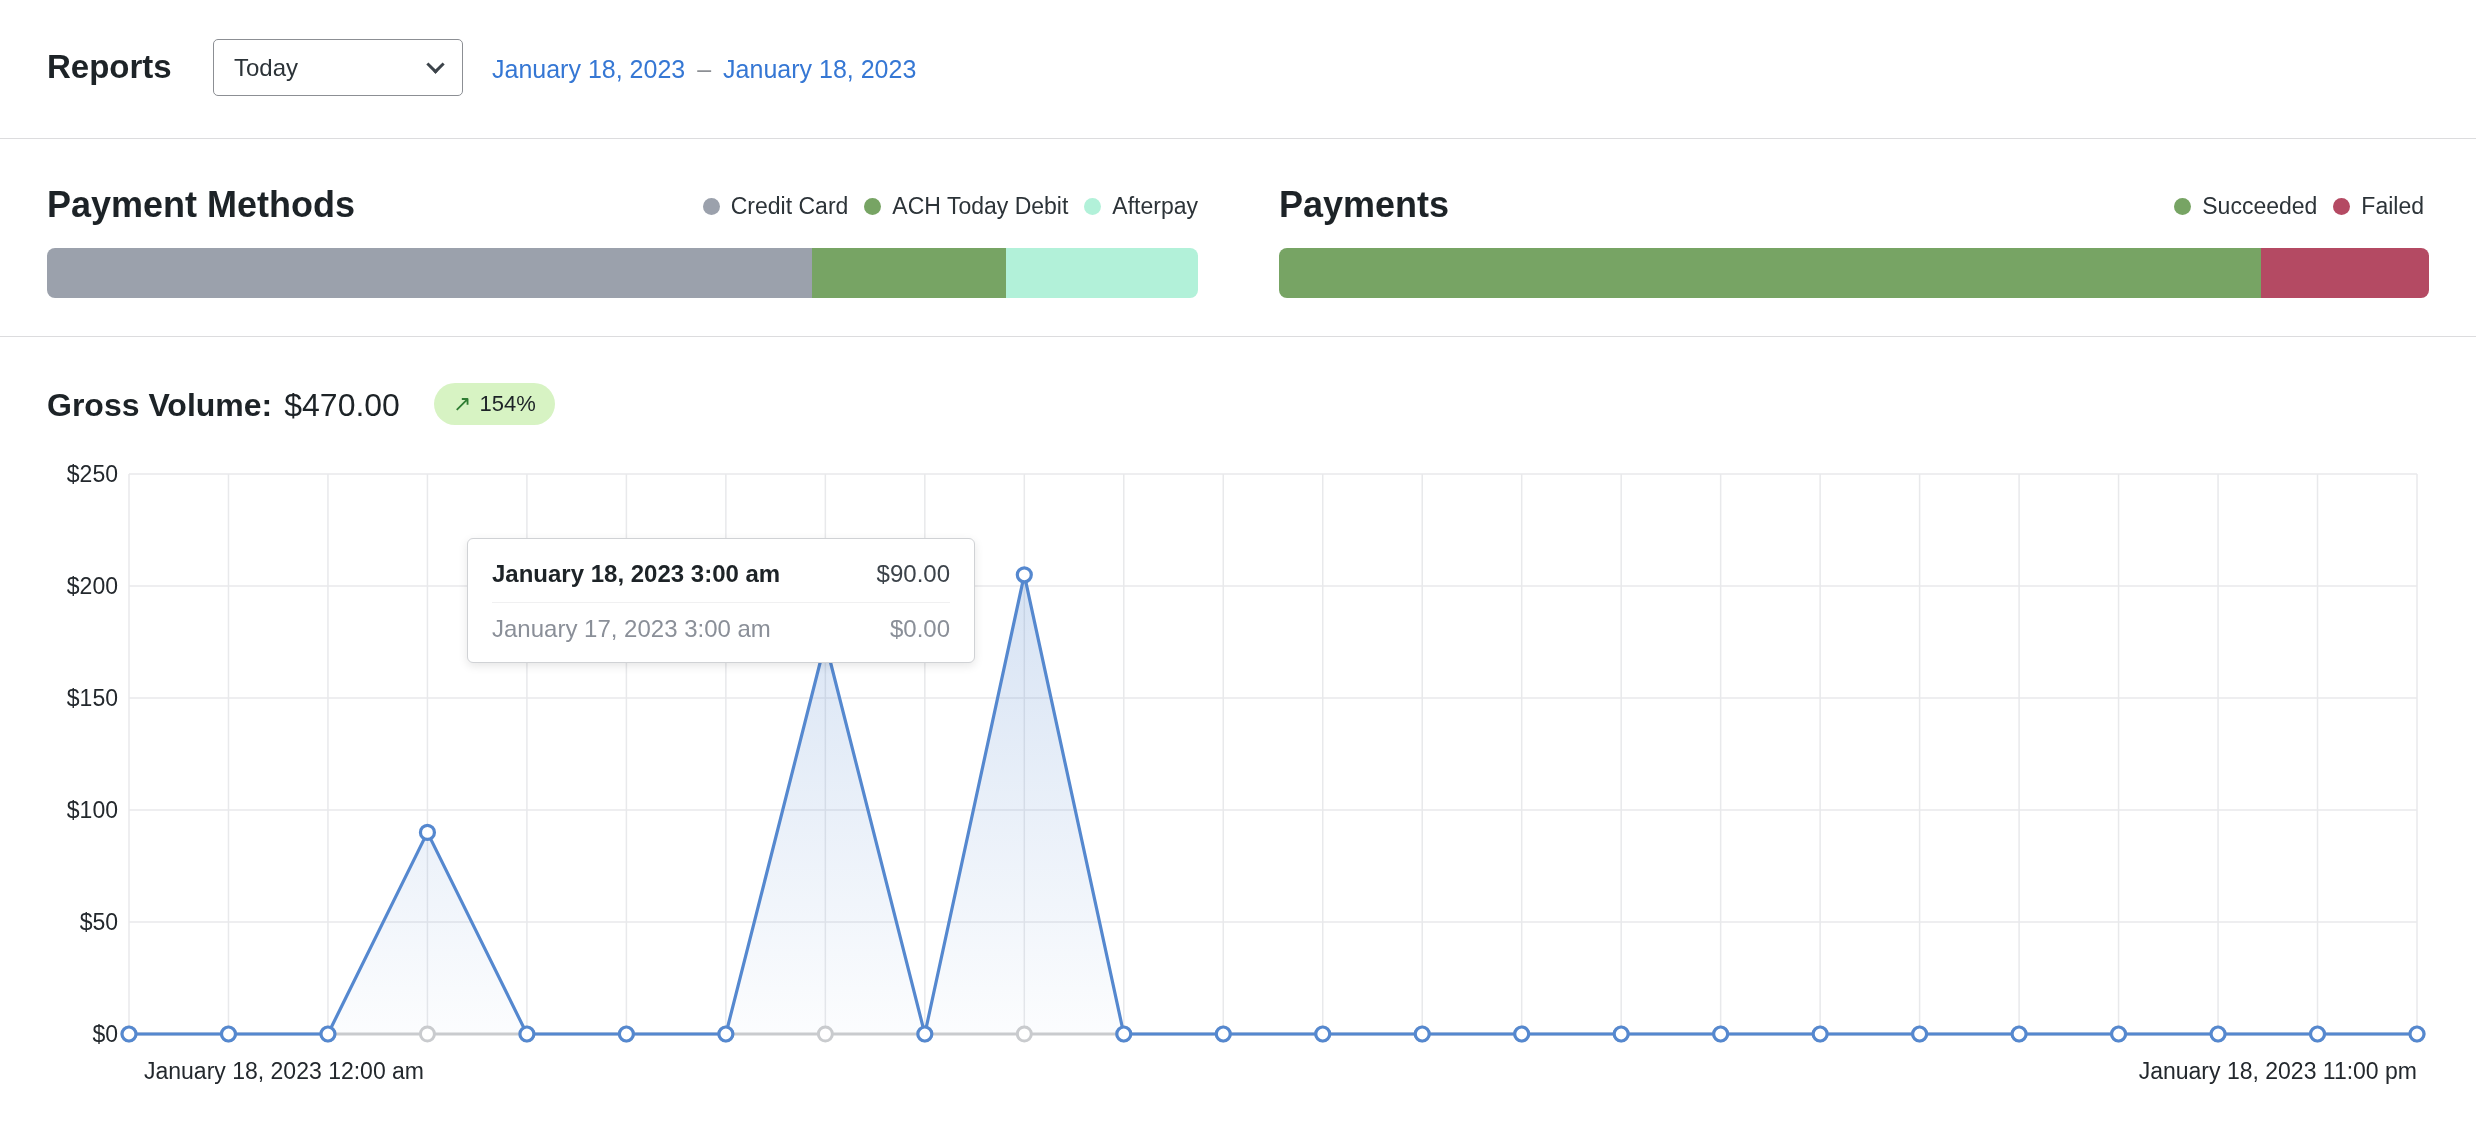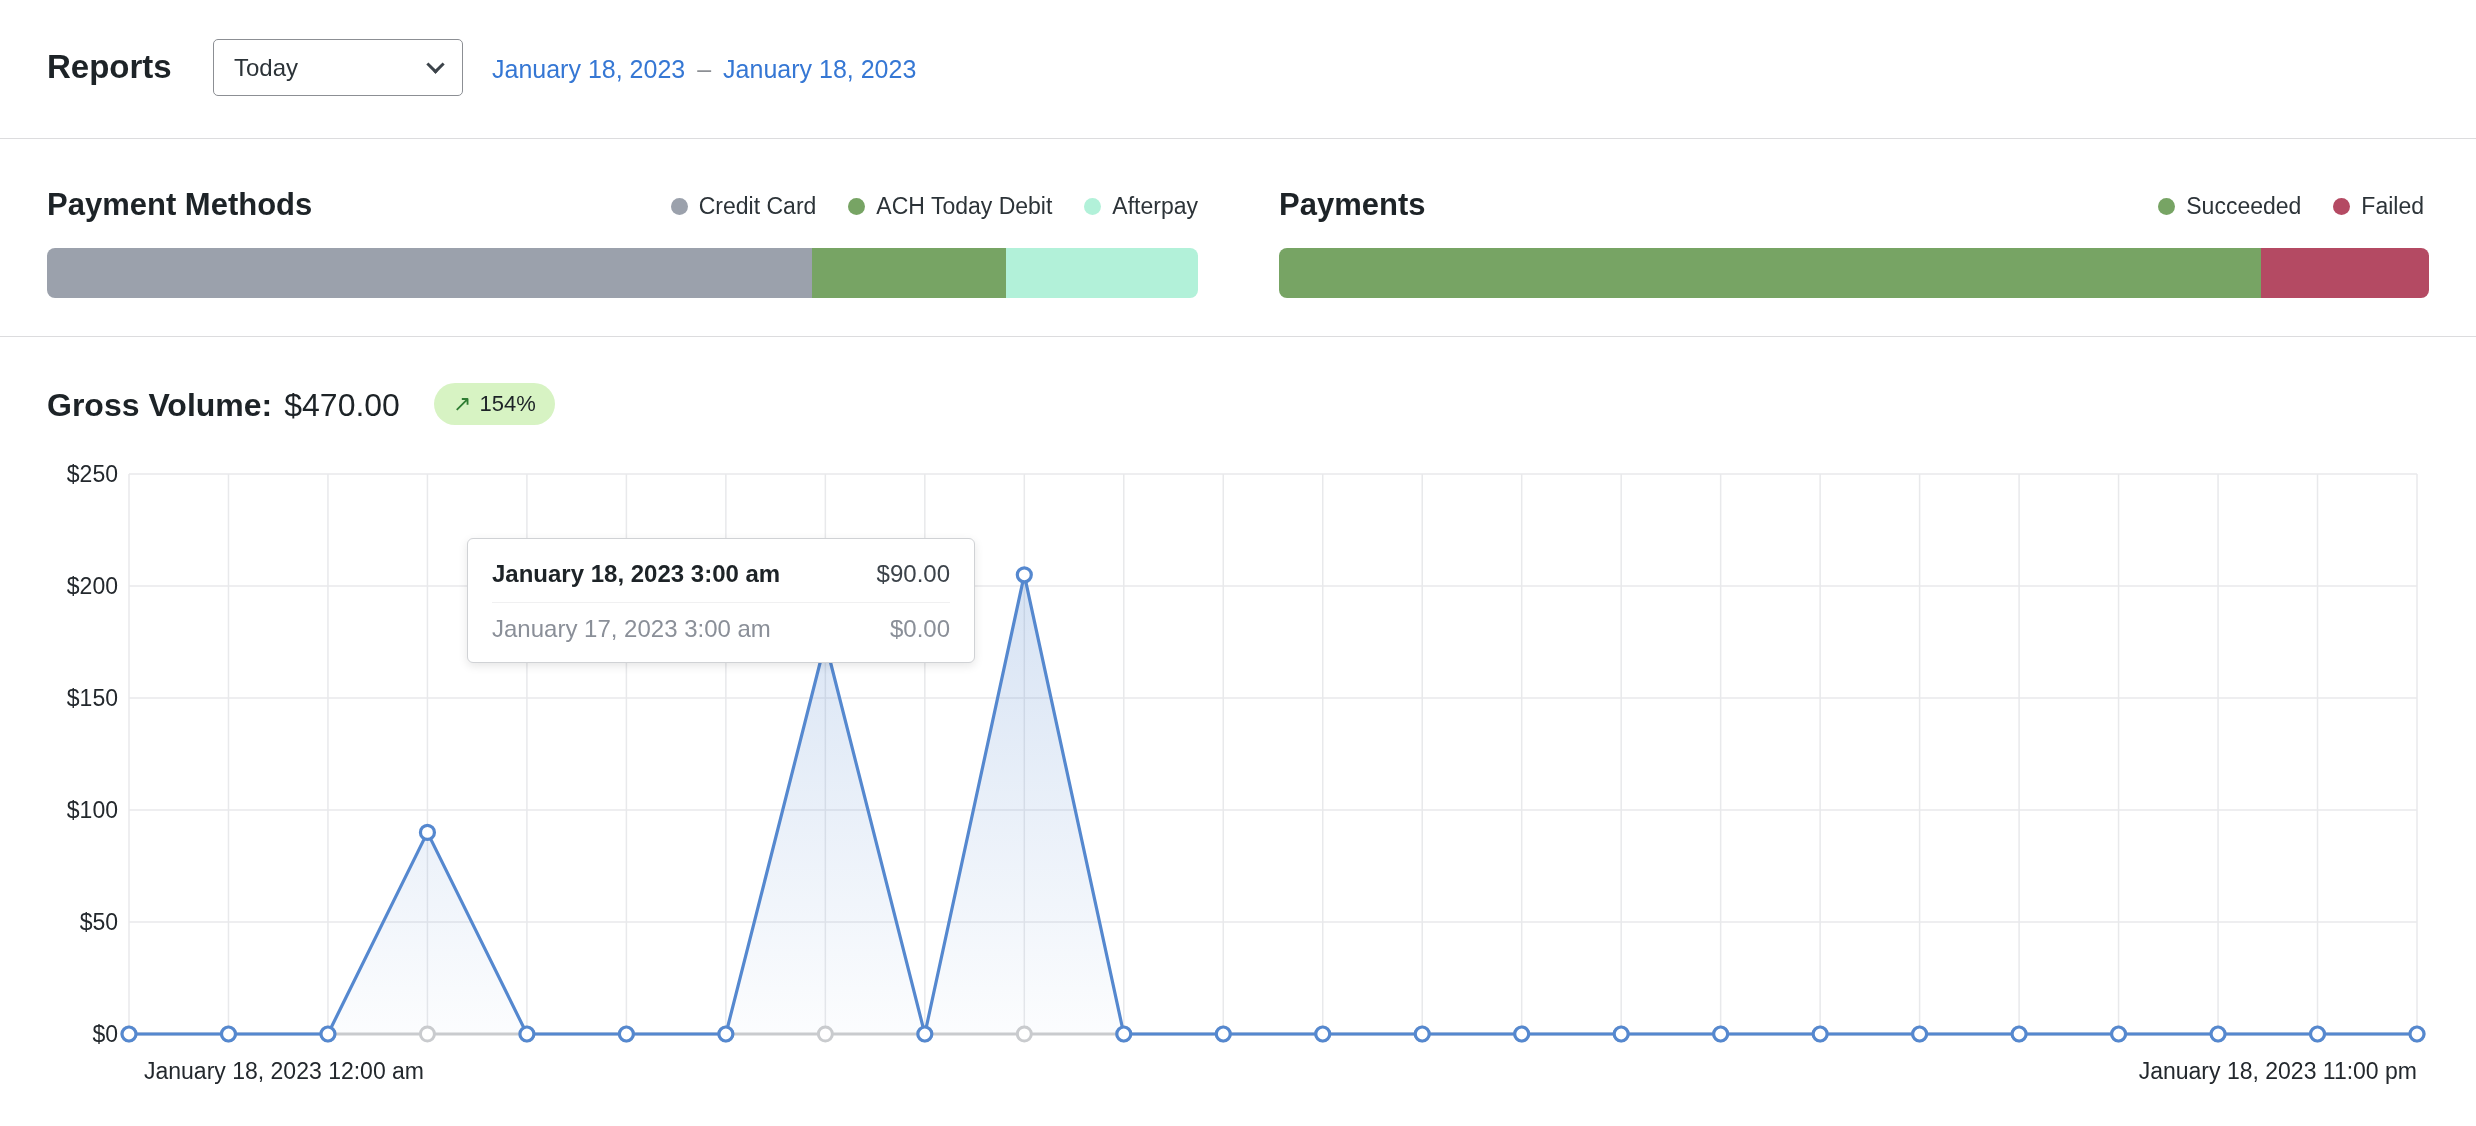--- a/index.html
+++ b/index.html
@@ -17,24 +17,24 @@
     padding:0 20px; font-size:24px; color:#2c3338; cursor:pointer;
   }
   .chev { width:13px; height:13px; border-right:3px solid #3c434a; border-bottom:3px solid #3c434a; transform:rotate(45deg); margin-top:-7px; }
   .daterange { position:absolute; left:492px; top:53px; font-size:25px; line-height:32px; display:flex; align-items:center; }
   .daterange a { color:#3577d4; text-decoration:none; cursor:pointer; }
   .daterange .sep { color:#8c8f94; margin:0 12px; }
   .divider { position:absolute; left:0; width:2476px; height:1px; background:#dcdcde; }
   .divider.d1 { top:138px; }
   .divider.d2 { top:336px; }
   
-  .panel-title { position:absolute; top:186px; font-size:31px; line-height:38px; font-weight:600; color:#1d2327; }
+  .panel-title { position:absolute; top:186px; font-size:36px; line-height:38px; font-weight:600; color:#1d2327; }
   .panel-title.pm { left:47px; }
   .panel-title.pay { left:1279px; }
-  .legend { position:absolute; top:191px; height:30px; display:flex; align-items:center; gap:32px; }
+  .legend { position:absolute; top:191px; height:30px; display:flex; align-items:center; gap:16px; }
   .legend.pm { right:1278px; }
   .legend.pay { right:52px; }
   .legend-item { display:flex; align-items:center; gap:11px; }
   .legend-dot { width:17px; height:17px; border-radius:50%; flex:none; }
   .legend-label { font-size:23px; color:#2c3338; white-space:nowrap; }
   .stackbar { position:absolute; top:248px; height:50px; border-radius:8px; overflow:hidden; display:flex; }
   .stackbar.pm { left:47px; width:1151px; }
   .stackbar.pay { left:1279px; width:1150px; }
   .bar-seg { height:100%; }
   

